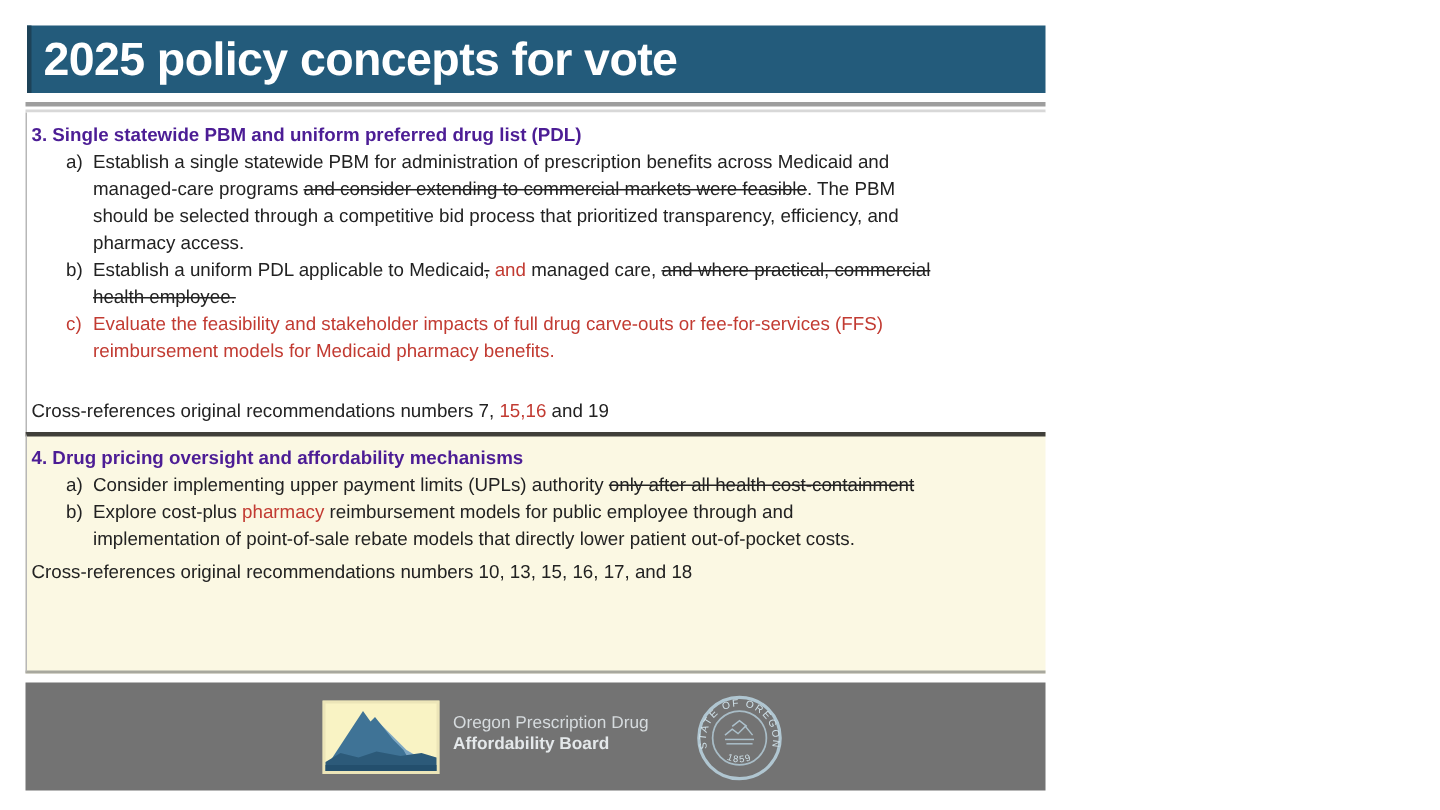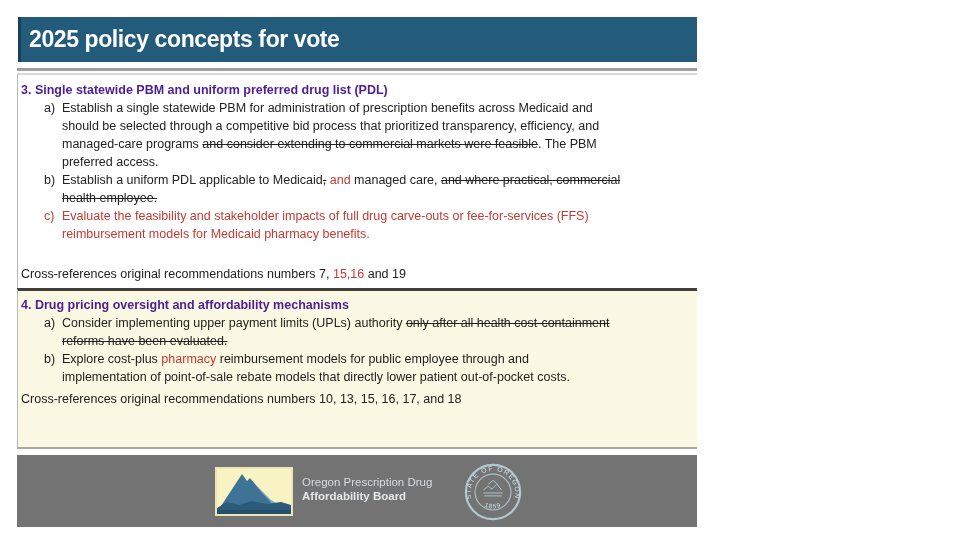--- a/index.html
+++ b/index.html
@@ -14,21 +14,21 @@
   
   .titlebar{
     position:absolute;left:18px;top:17px;width:679px;height:45px;
     background:#235b7b;
     border-left:3px solid #1d4258;
     box-sizing:border-box;
     display:flex;align-items:center;
     overflow:hidden;
   }
   .title{
-    font-size:23px;font-weight:bold;color:#ffffff;
+    font-size:31px;font-weight:bold;color:#ffffff;
     letter-spacing:-0.4px;padding-left:8px;white-space:nowrap;
   }
   .rule{position:absolute;left:17px;width:680px;}
   .rule1{top:68px;height:3px;background:#9e9e9e;}
   .rule2{top:73px;height:2px;background:#d8d8d8;}
 
   
   .sec{
     position:absolute;left:17px;width:680px;
     box-sizing:border-box;border-left:1px solid #b7b7b7;
@@ -78,23 +78,23 @@
   <div class="rule rule1"></div>
   <div class="rule rule2"></div>
 
   <section class="sec sec3">
     <h2 class="sec-heading">3. Single statewide PBM and uniform preferred drug list (PDL)</h2>
     <div>
         <div class="item">
           <span class="marker">a)</span>
           <div class="lines">
             <div class="tline"><span class="seg-n">Establish a single statewide PBM for administration of prescription benefits across Medicaid and</span></div>
+            <div class="tline"><span class="seg-n">managed-care programs </span><span class="seg-strike">and consider extending to commercial markets were feasible</span><span class="seg-n">. The PBM</span></div>
             <div class="tline"><span class="seg-n">should be selected through a competitive bid process that prioritized transparency, efficiency, and</span></div>
-            <div class="tline"><span class="seg-n">managed-care programs </span><span class="seg-strike">and consider extending to commercial markets were feasible</span><span class="seg-n">. The PBM</span></div>
-            <div class="tline"><span class="seg-n">preferred access.</span></div>
+            <div class="tline"><span class="seg-n">pharmacy access.</span></div>
           </div>
         </div>
         <div class="item">
           <span class="marker">b)</span>
           <div class="lines">
             <div class="tline"><span class="seg-n">Establish a uniform PDL applicable to Medicaid</span><span class="seg-strike">,</span><span class="seg-n"> </span><span class="seg-red">and</span><span class="seg-n"> managed care, </span><span class="seg-strike">and where practical, commercial</span></div>
             <div class="tline"><span class="seg-strike">health employee.</span></div>
           </div>
         </div>
         <div class="item">
@@ -110,21 +110,20 @@
       </div>
   </section>
 
   <section class="sec sec4">
     <h2 class="sec-heading">4. Drug pricing oversight and affordability mechanisms</h2>
     <div>
         <div class="item">
           <span class="marker">a)</span>
           <div class="lines">
             <div class="tline"><span class="seg-n">Consider implementing upper payment limits (UPLs) authority </span><span class="seg-strike">only after all health cost-containment</span></div>
-            <div class="tline"><span class="seg-strike">reforms have been evaluated.</span></div>
           </div>
         </div>
         <div class="item">
           <span class="marker">b)</span>
           <div class="lines">
             <div class="tline"><span class="seg-n">Explore cost-plus </span><span class="seg-red">pharmacy</span><span class="seg-n"> reimbursement models for public employee through and</span></div>
             <div class="tline"><span class="seg-n">implementation of point-of-sale rebate models that directly lower patient out-of-pocket costs.</span></div>
           </div>
         </div>
       </div>

